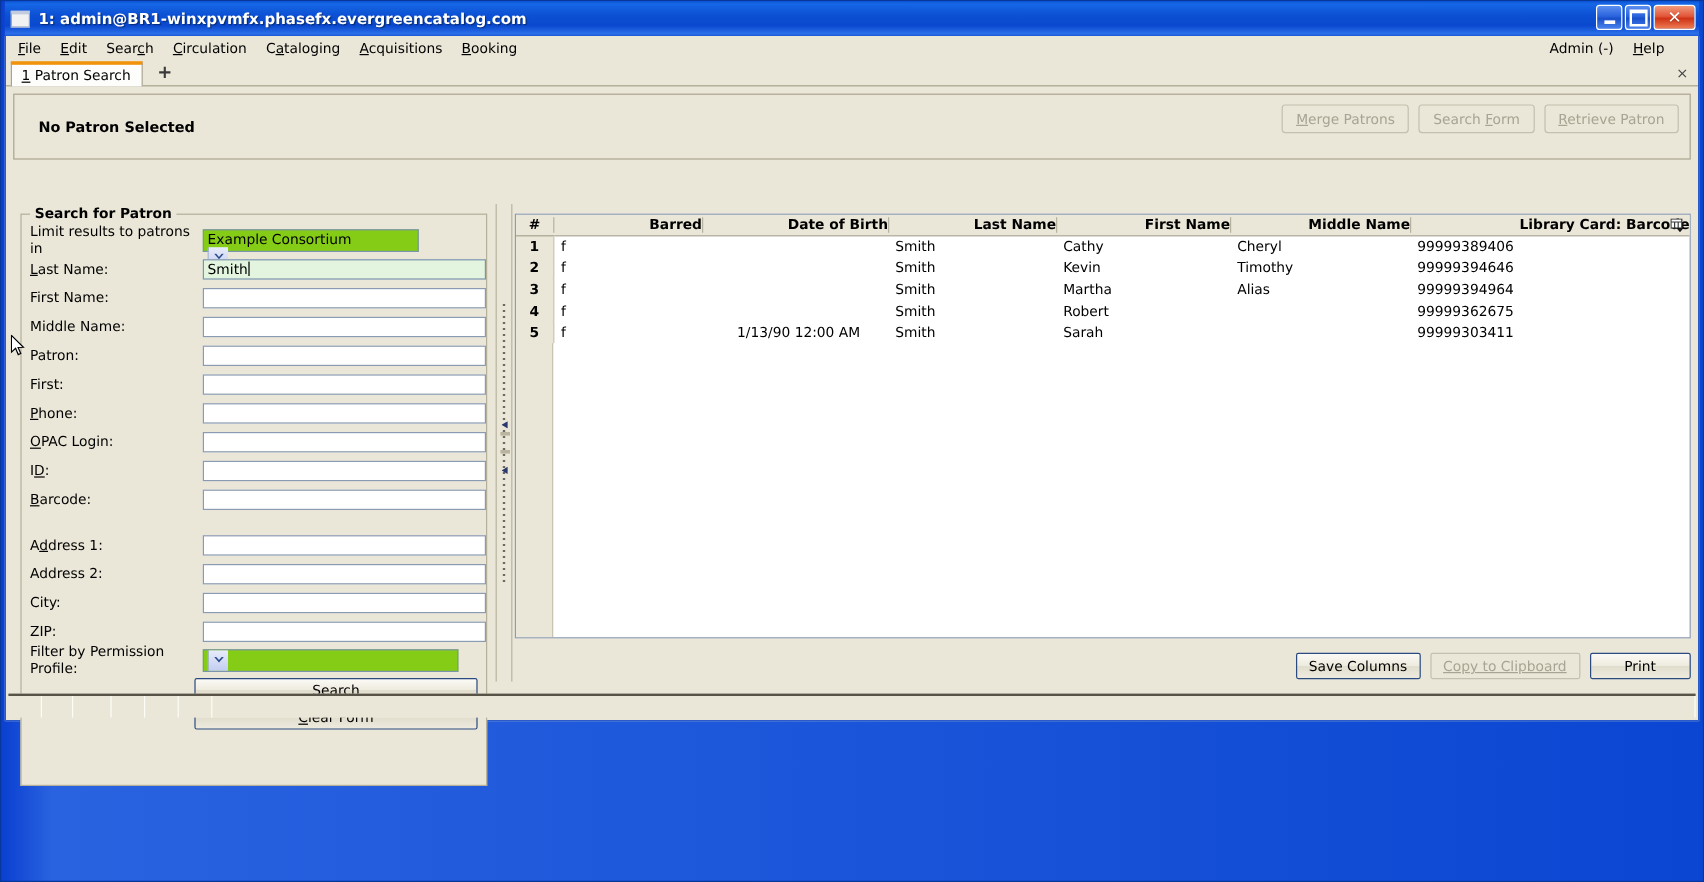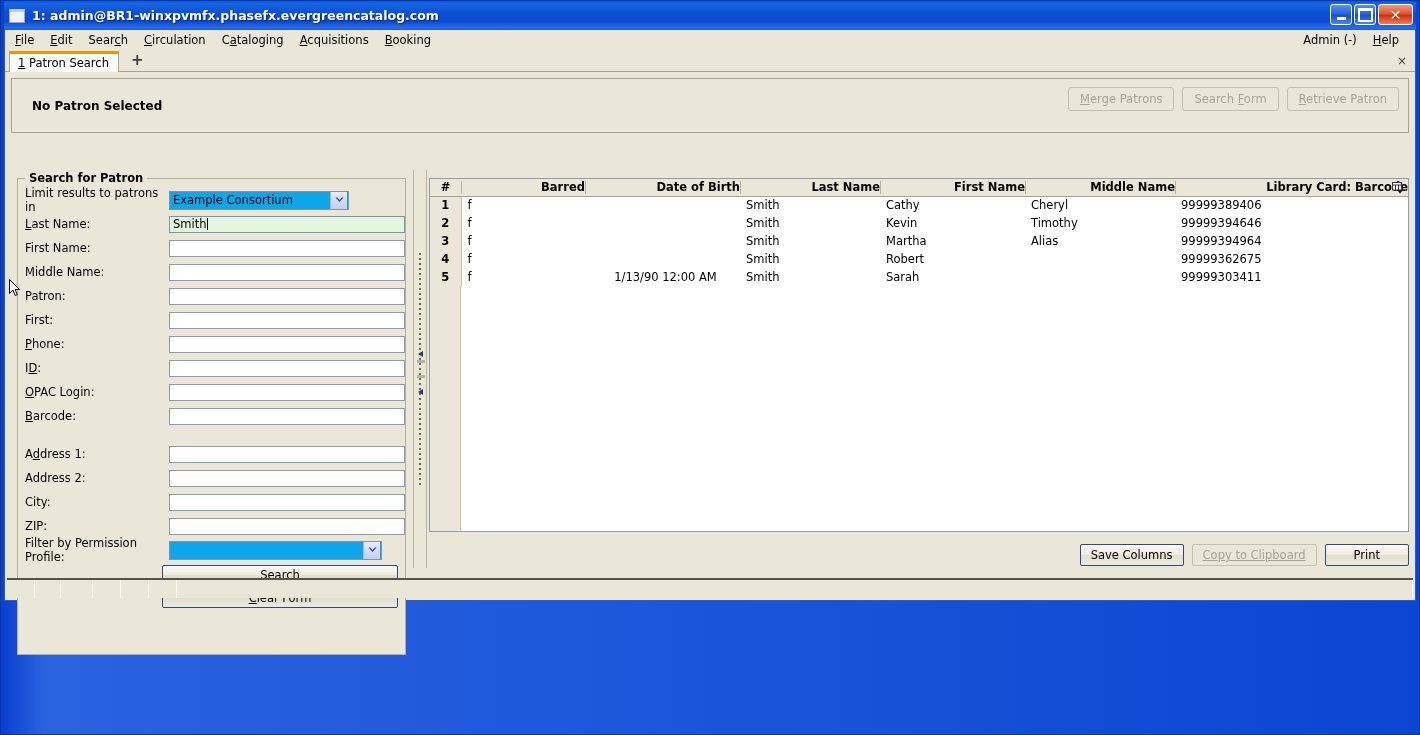--- a/index.html
+++ b/index.html
@@ -103,21 +103,21 @@
     color: #000;
     position: relative;
   }
   .menu-item {
     padding: 2px 8px;
     white-space: nowrap;
     cursor: default;
   }
   #menu-right {
     position: absolute;
-    right: 8px; top: 0;
+    right: 20px; top: 0;
     display: flex; align-items: center; height: 20px;
   }
   .accel { text-decoration: underline; }
 
   
   #tab-bar {
     height: 22px;
     background: #eae7d8;
     border-bottom: 1px solid #a9a48d;
     display: flex;
@@ -263,26 +263,27 @@
     font-size: 11.5px;
   }
   .checkbox {
     width: 13px; height: 13px;
     border: 1px solid #7d94ad;
     background: #fff;
   }
   .combo {
     width: 180px; height: 19px;
     border: 1px solid #7d94ad;
-    background: #0ea5e9;
-    display: flex;
-    align-items: center;
+    background: #84cc16;
+    display: flex;
+    align-items: flex-start;
     justify-content: space-between;
     font-size: 11.5px;
     padding-left: 3px;
+    flex-direction: column;
   }
   .combo.wide { width: 213px; }
   .combo-arrow {
     width: 17px; height: 17px;
     background: linear-gradient(to bottom, #e8ecfa, #c2cdf0);
     border-left: 1px solid #a9b6d8;
     display: flex; align-items: center; justify-content: center;
     flex: none;
     margin: 0 1px 0 0;
   }
@@ -568,28 +569,28 @@
           </div>
 
           <div class="form-row">
             <div class="form-label"><span class="accel">P</span>hone:</div>
             <div class="ff ff-text">
                 <span></span>
               </div>
           </div>
 
           <div class="form-row">
+            <div class="form-label"><span class="accel">O</span>PAC Login:</div>
+            <div class="ff ff-text">
+                <span></span>
+              </div>
+          </div>
+
+          <div class="form-row">
             <div class="form-label">I<span class="accel">D</span>:</div>
-            <div class="ff ff-text">
-                <span></span>
-              </div>
-          </div>
-
-          <div class="form-row">
-            <div class="form-label"><span class="accel">O</span>PAC Login:</div>
             <div class="ff ff-text">
                 <span></span>
               </div>
           </div>
 
           <div class="form-row">
             <div class="form-label"><span class="accel">B</span>arcode:</div>
             <div class="ff ff-text">
                 <span></span>
               </div>

